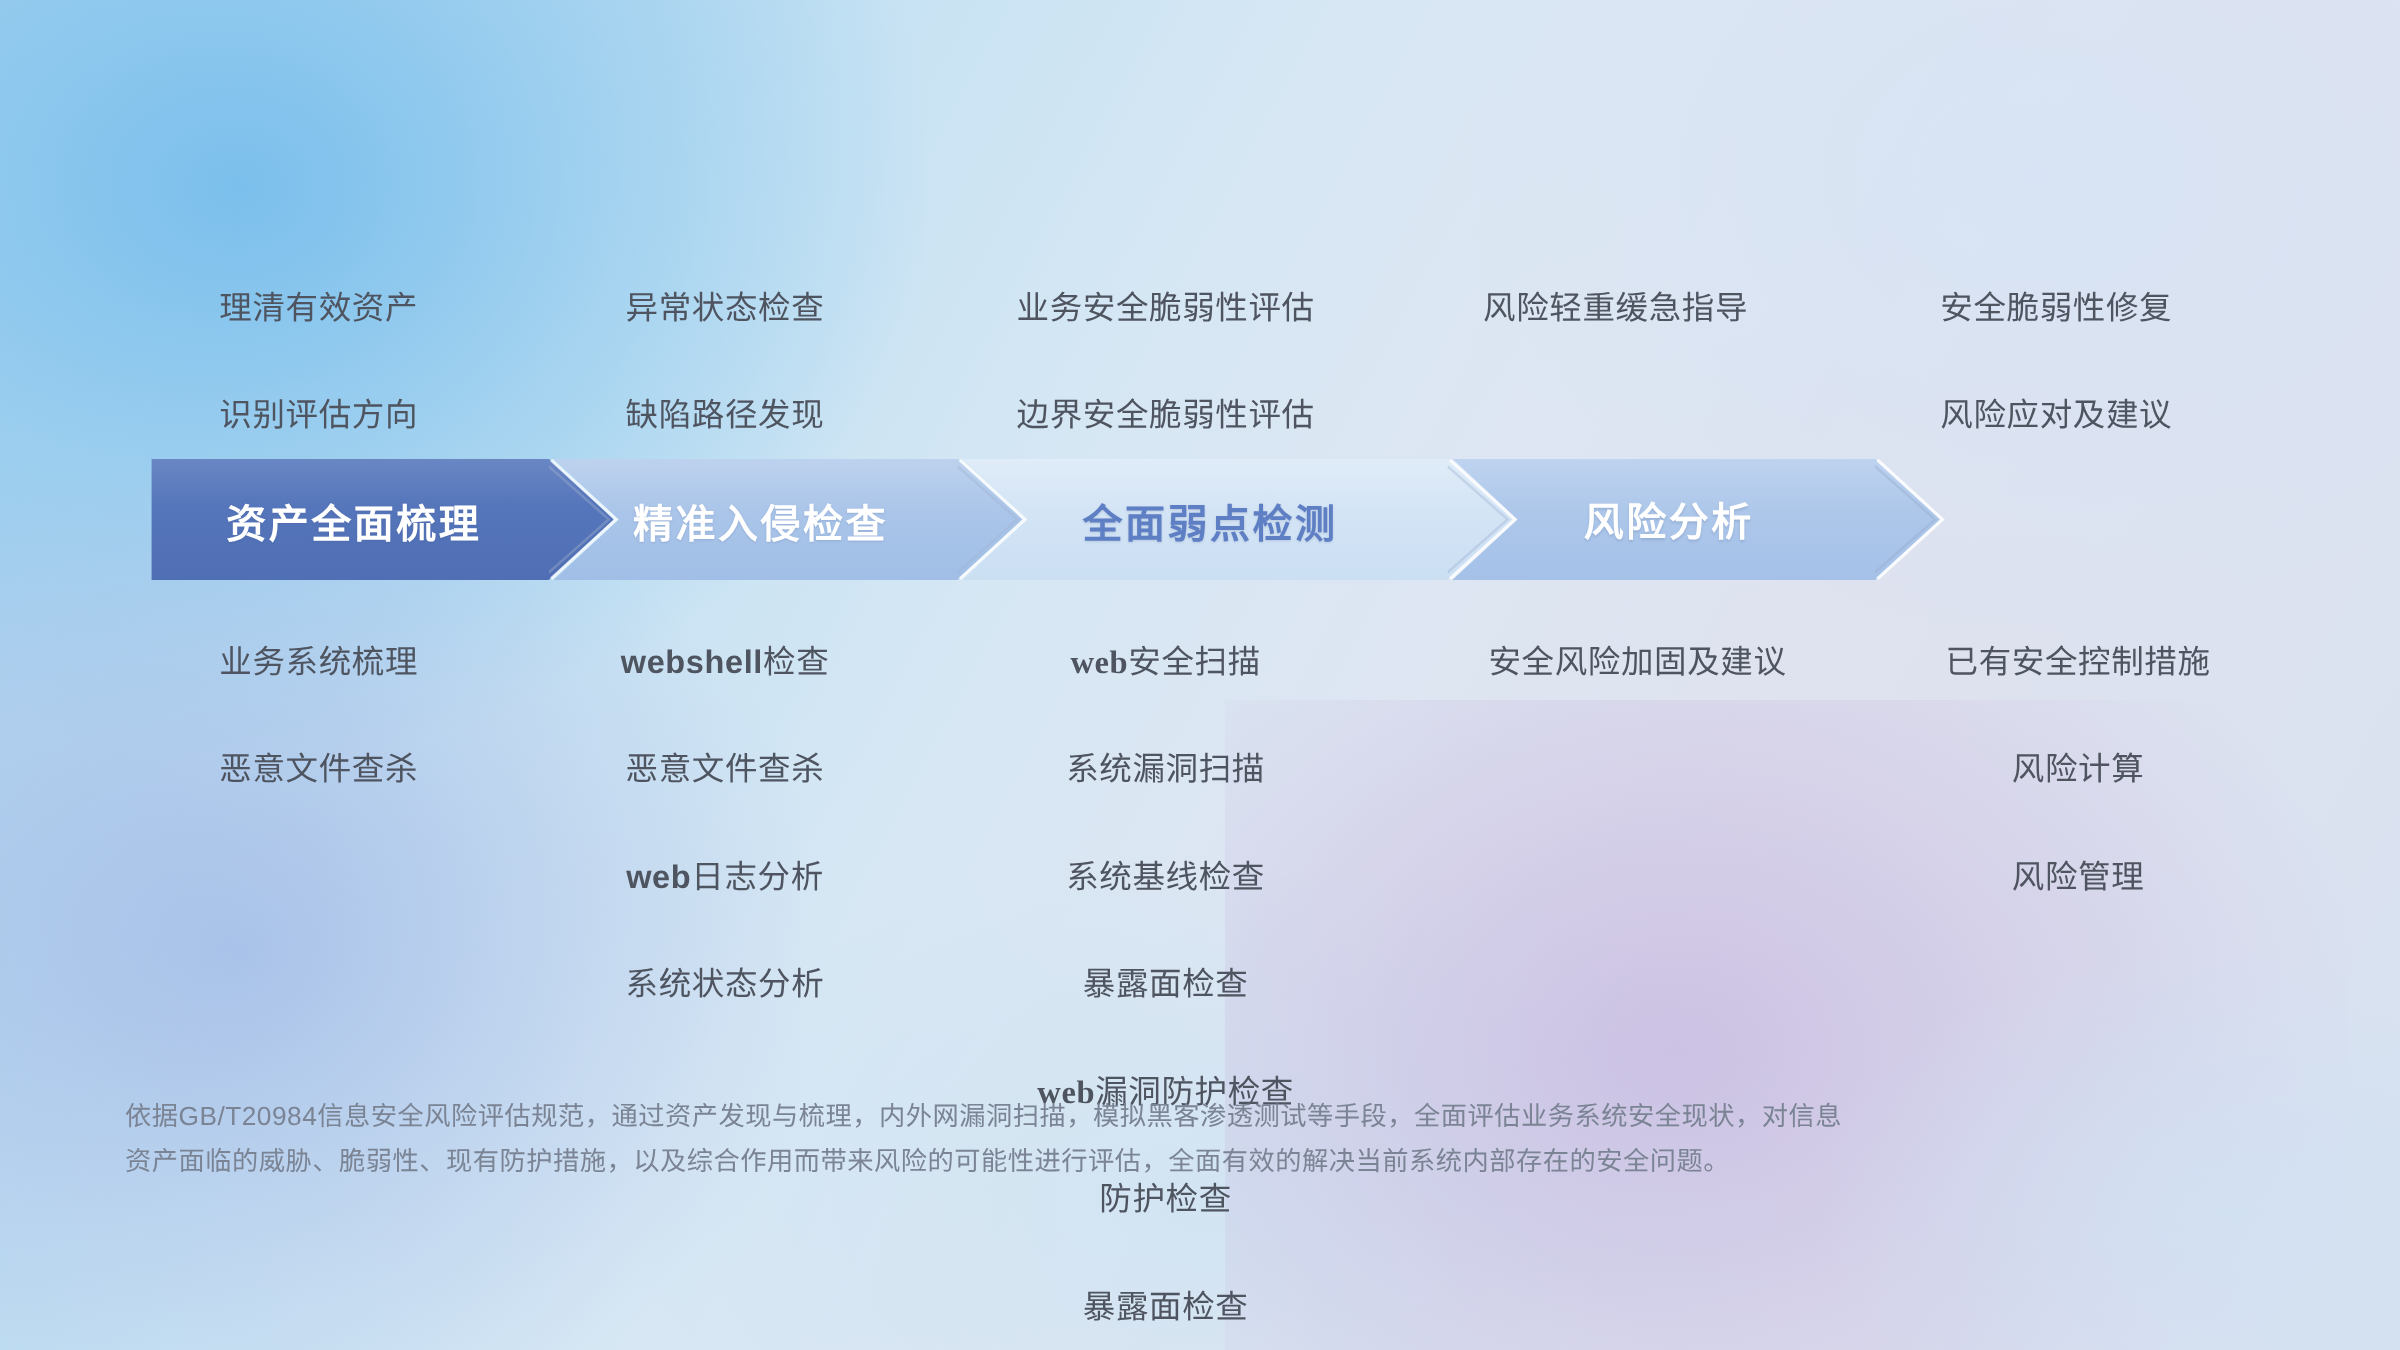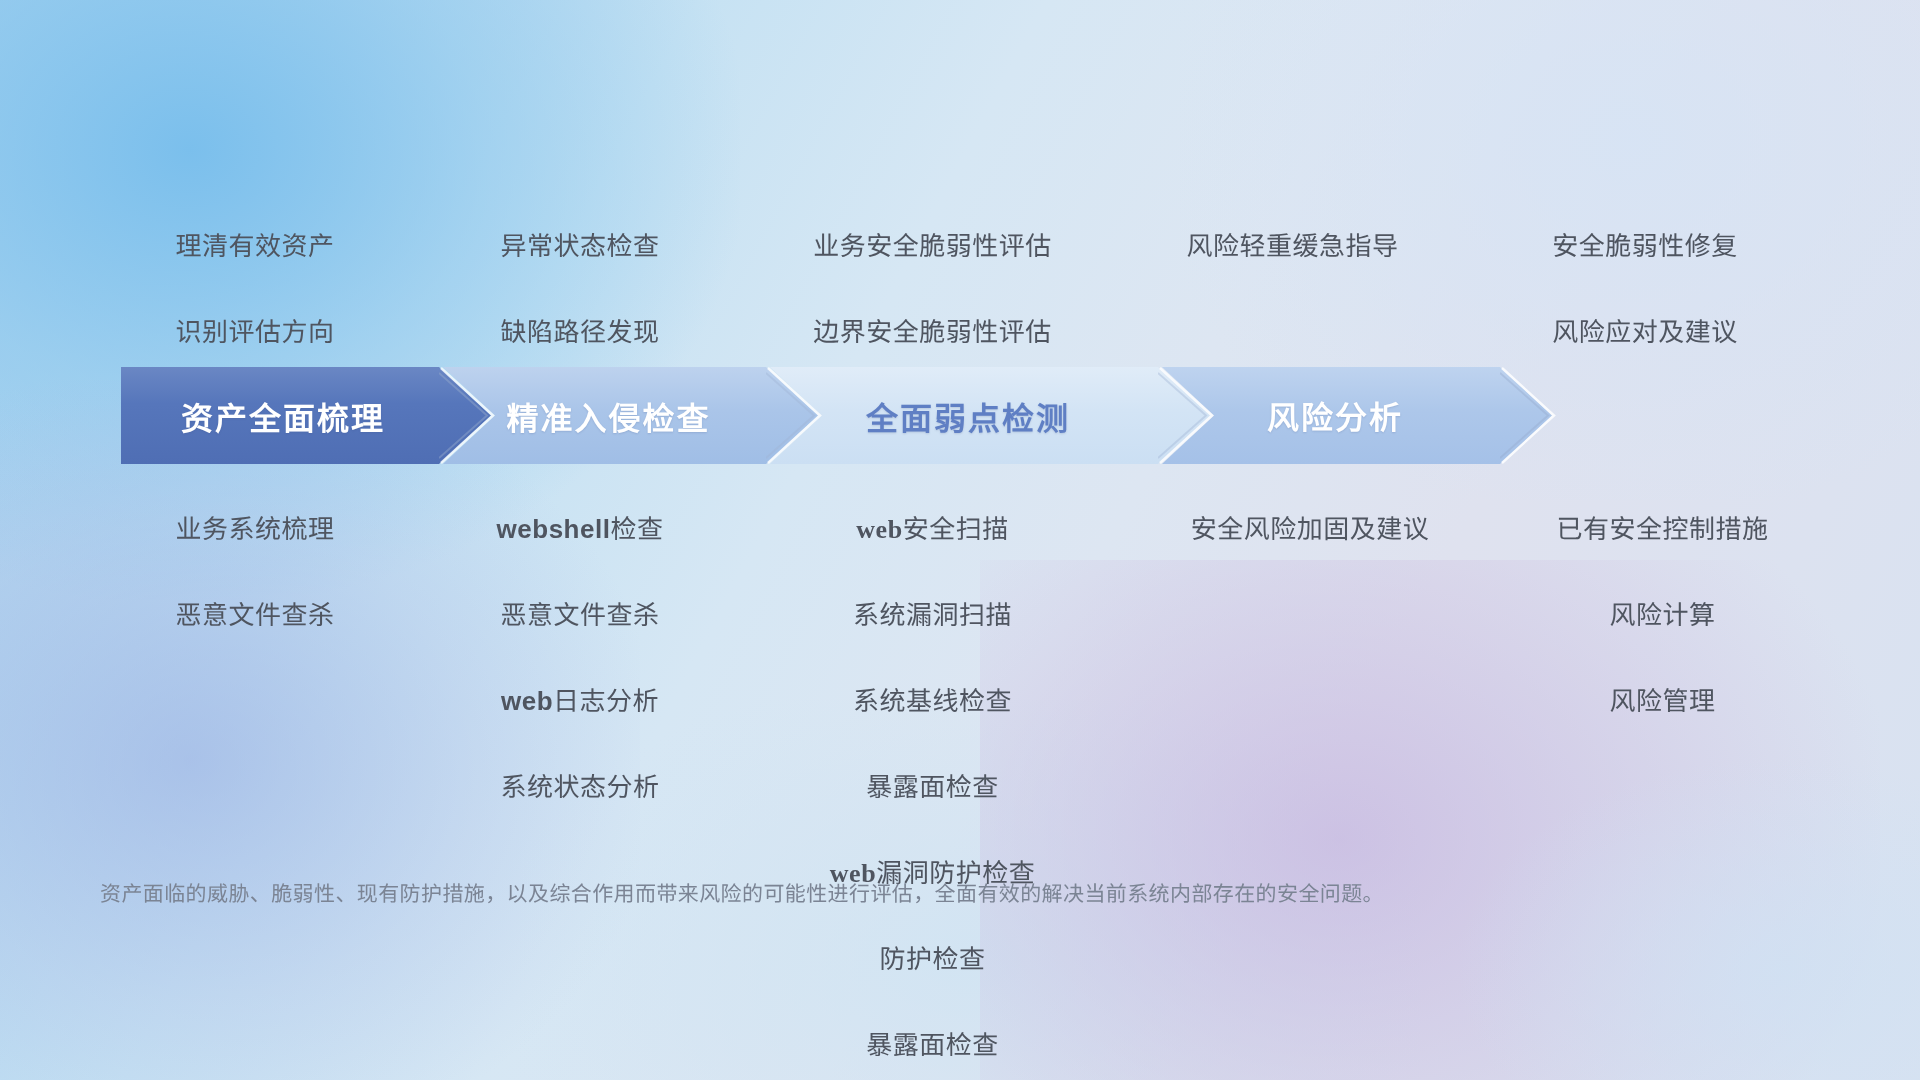--- a/index.html
+++ b/index.html
@@ -317,16 +317,17 @@
         <div class="label-line"><span>安全风险加固及建议</span></div>
       </div>
     <div class="label-col col-4">
         <div class="label-line"><span>已有安全控制措施</span></div>
         <div class="label-line"><span>风险计算</span></div>
         <div class="label-line"><span>风险管理</span></div>
       </div>
   </div>
 
   <div id="footer-note">
+    <div>依据GB/T20984信息安全风险评估规范，通过资产发现与梳理，内外网漏洞扫描，模拟黑客渗透测试等手段，全面评估业务系统安全现状，对信息</div>
     <div>资产面临的威胁、脆弱性、现有防护措施，以及综合作用而带来风险的可能性进行评估，全面有效的解决当前系统内部存在的安全问题。</div>
   </div>
 
 </div>
 
 </body></html>

